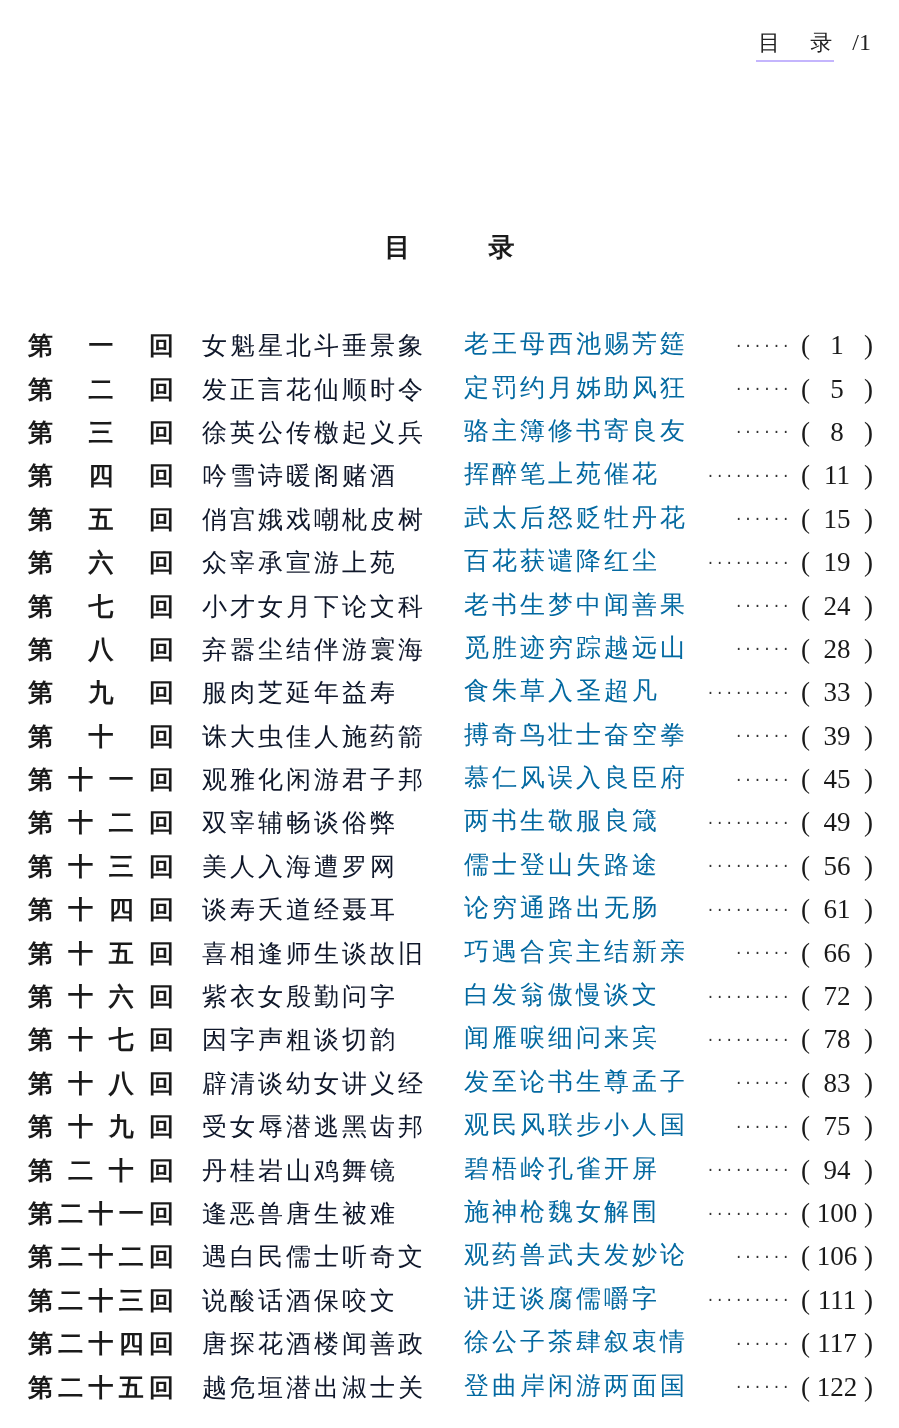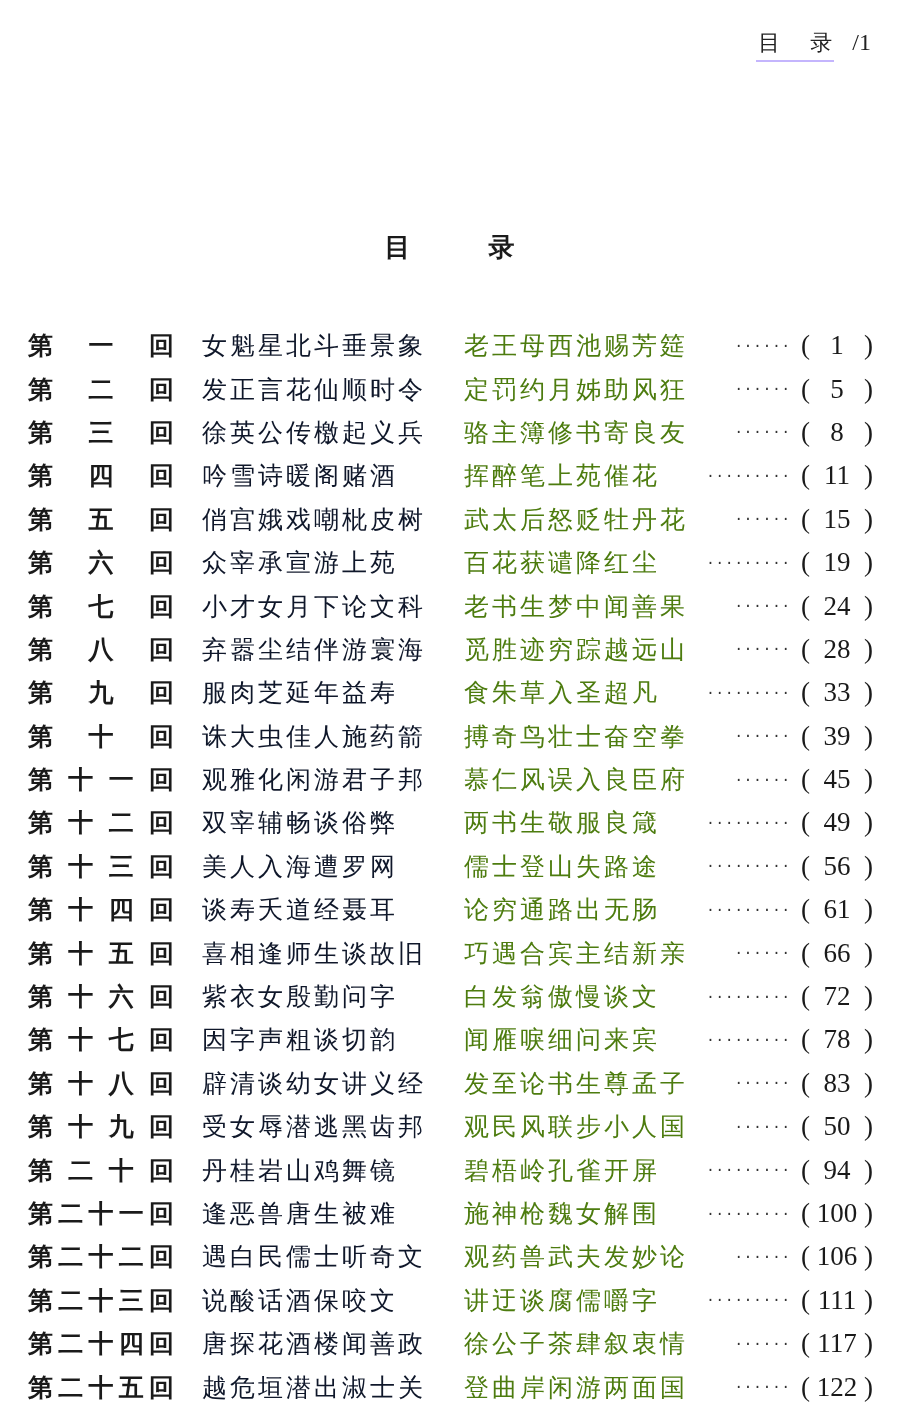--- a/index.html
+++ b/index.html
@@ -78,22 +78,22 @@
       margin-left: 28px;
       width: 262px;
       letter-spacing: 3px;
       font-family: "DejaVu Serif", serif;
       font-weight: normal;
       color: #0f172a;
     }
     .couplet-b {
       width: 228px;
       letter-spacing: 3px;
-      font-family: Liberation Sans, sans-serif;
-      color: #4d7c0f;
+      font-family: Liberation Mono, monospace;
+      color: #0369a1;
     }
     .leader {
       flex: 1;
       text-align: right;
       font-size: 14px;
       letter-spacing: 1px;
       color: #333;
       padding-right: 10px;
       font-family: "DejaVu Sans Mono", monospace;
     }
@@ -404,21 +404,21 @@
         <span>第</span>
         <span>十</span>
         <span>九</span>
         <span>回</span>
       </div>
       <div class="couplet-a">受女辱潜逃黑齿邦</div>
       <div class="couplet-b">观民风联步小人国</div>
       <div class="leader">······</div>
       <div class="page-ref">
         <span>(</span>
-        <span class="pnum">50</span>
+        <span class="pnum">75</span>
         <span>)</span>
       </div>
     </div>
     <div class="toc-row">
       <div class="chap-label">
         <span>第</span>
         <span>二</span>
         <span>十</span>
         <span>回</span>
       </div>

